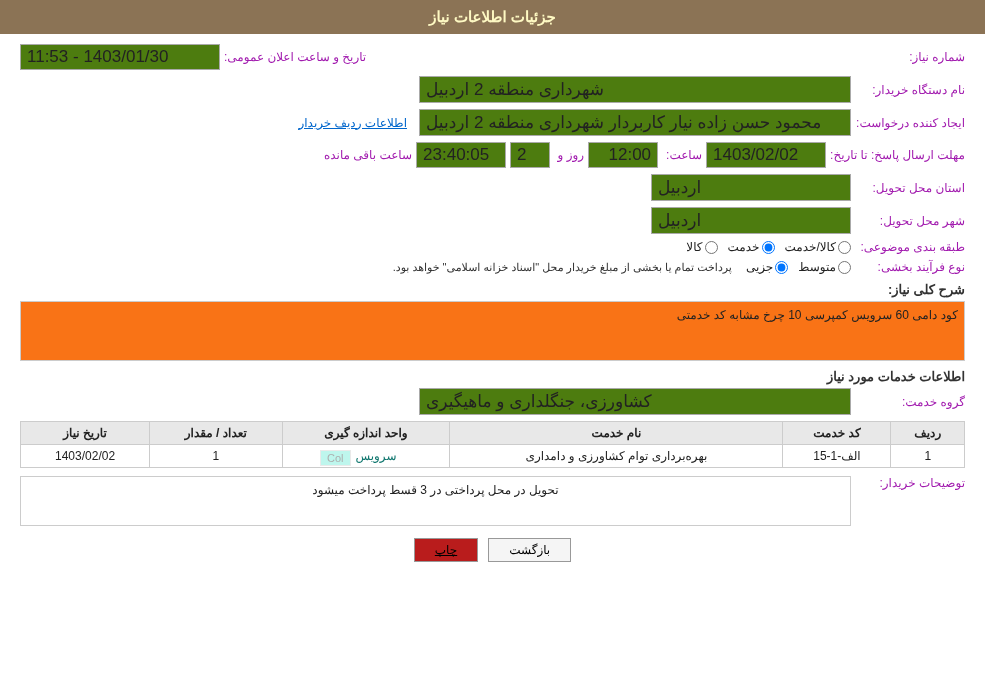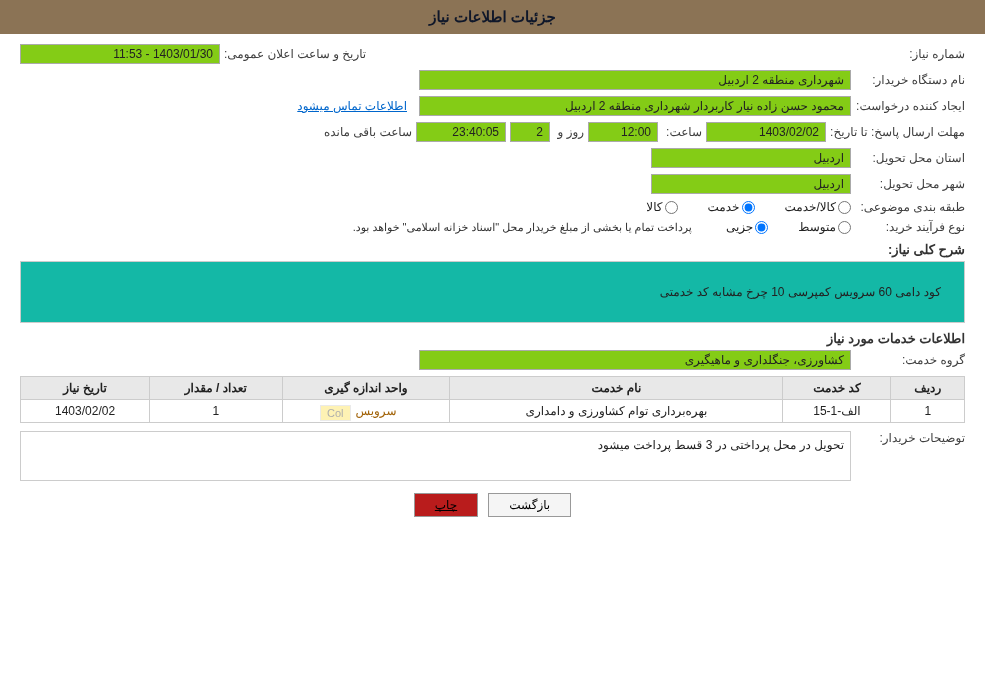--- a/index.html
+++ b/index.html
@@ -11,49 +11,49 @@
       color: #222;
     }
     .page-wrapper {
       width: 985px;
       min-height: 691px;
       background: #fff;
       padding: 0;
     }
     .header-bar {
       background: #8b7355;
-      color: #0f172a;
+      color: #fef9c3;
       text-align: center;
       padding: 8px 0;
       font-size: 15px;
       font-weight: bold;
     }
     .main-content {
       padding: 10px 20px;
     }
     .row {
       display: flex;
       align-items: center;
       margin-bottom: 6px;
       gap: 4px;
     }
     .label {
-      color: #404040;
+      color: #a21caf;
       white-space: nowrap;
       font-size: 12px;
       min-width: 110px;
     }
     .value-box {
       border: 1px solid #aaa;
       padding: 2px 6px;
-      background: #84cc16;
+      background: #4d7c0f;
       min-height: 20px;
-      font-size: 12px;
-      direction: rtl;
-      text-align: right;
+      font-size: 17px;
+      direction: rtl;
+      text-align: left;
     }
     .field-medium { width: 200px; }
     .field-small { width: 120px; }
     .field-large { width: 432px; }
     .blue-link { color: #0066cc; cursor: pointer; text-decoration: underline; }
     .section-title {
       font-size: 13px;
       font-weight: bold;
       color: #333;
       margin: 8px 0 4px 0;
@@ -79,44 +79,43 @@
     .radio-group {
       display: flex;
       align-items: center;
       gap: 10px;
       direction: rtl;
     }
     .radio-item {
       display: flex;
       align-items: center;
       gap: 2px;
-      margin-left: 20px;
     }
     .notice-text {
       font-size: 11px;
       color: #333;
     }
     .description-box {
       border: 1px solid #ccc;
-      padding: 23px;
-      background: #14b8a6;
+      padding: 6px;
+      background: #f97316;
       min-height: 60px;
       width: 100%;
       direction: rtl;
       text-align: right;
       font-size: 12px;
     }
     .buyer-notes-box {
       border: 1px solid #ccc;
       padding: 6px;
       background: #fff;
       min-height: 50px;
       width: 100%;
       direction: rtl;
-      text-align: right;
+      text-align: center;
       font-size: 12px;
     }
     .button-row {
       display: flex;
       justify-content: center;
       gap: 10px;
       margin-top: 12px;
       margin-bottom: 10px;
     }
     .btn {
@@ -130,21 +129,21 @@
     .btn-print { background: #b91c1c; text-decoration: underline; }
     .btn-back { background: #f5f5f5; }
     .watermark-area {
       position: relative;
     }
     .content-relative {
       position: relative;
       z-index: 1;
     }
     .col-badge {
-      background: #fde047;
+      background: #5eead4;
       border: 1px solid #ccc;
       padding: 1px 6px;
       font-size: 11px;
       color: #333;
     }
   </style>
 </head>
 <body>
 
 <div class="page-wrapper">
@@ -163,21 +162,21 @@
     </div>
 
     <div class="row">
       <span class="label">نام دستگاه خریدار:</span>
       <div class="value-box field-large">شهرداری منطقه 2 اردبیل</div>
     </div>
 
     <div class="row">
       <span class="label">ایجاد کننده درخواست:</span>
       <div class="value-box field-large">محمود حسن زاده نیار کاربردار شهرداری منطقه 2 اردبیل</div>
-      <span style="margin-right:8px;" class="blue-link">اطلاعات تماس میشود</span>
+      <span style="margin-right:8px;" class="blue-link">اطلاعات ردیف خریدار</span>
     </div>
 
     <div class="row">
       <span class="label">مهلت ارسال پاسخ: تا تاریخ:</span>
       <div class="value-box field-small">1403/02/02</div>
       <span class="label" style="min-width:40px;">ساعت:</span>
       <div class="value-box" style="width:70px;padding-left:36px;">12:00</div>
       <span class="label" style="min-width:30px;">روز و</span>
       <div class="value-box" style="width:40px;">2</div>
       <div class="value-box" style="width:90px;">23:40:05</div>
@@ -206,21 +205,21 @@
           <span>خدمت</span>
         </div>
         <div class="radio-item">
           <input type="radio" name="category" style="">
           <span>کالا</span>
         </div>
       </div>
     </div>
 
     <div class="row">
-      <span class="label">نوع فرآیند خرید:</span>
+      <span class="label">نوع فرآیند بخشی:</span>
       <div class="radio-group">
         <div class="radio-item">
           <input type="radio" name="ptype" style="">
           <span>متوسط</span>
         </div>
         <div class="radio-item">
           <input type="radio" name="ptype" checked="" style="">
           <span>جزیی</span>
         </div>
       </div>
@@ -254,21 +253,21 @@
             <th>واحد اندازه گیری</th>
             <th>تعداد / مقدار</th>
             <th>تاریخ نیاز</th>
           </tr>
         </thead>
         <tbody id="services-tbody">
         <tr>
       <td>1</td>
       <td>الف-1-15</td>
       <td>بهره‌برداری توام کشاورزی و دامداری</td>
-      <td style="color:#a16207;padding-left:28px;">سرویس</td>
+      <td style="color:#0f766e;padding-left:28px;">سرویس</td>
       <td>1</td>
       <td>1403/02/02</td>
     </tr>
           </tbody>
       </table>
 
       <div style="position:absolute; top:30px; left:300px; opacity:0.4;">
         <span class="col-badge">Col</span>
       </div>
     </div>

